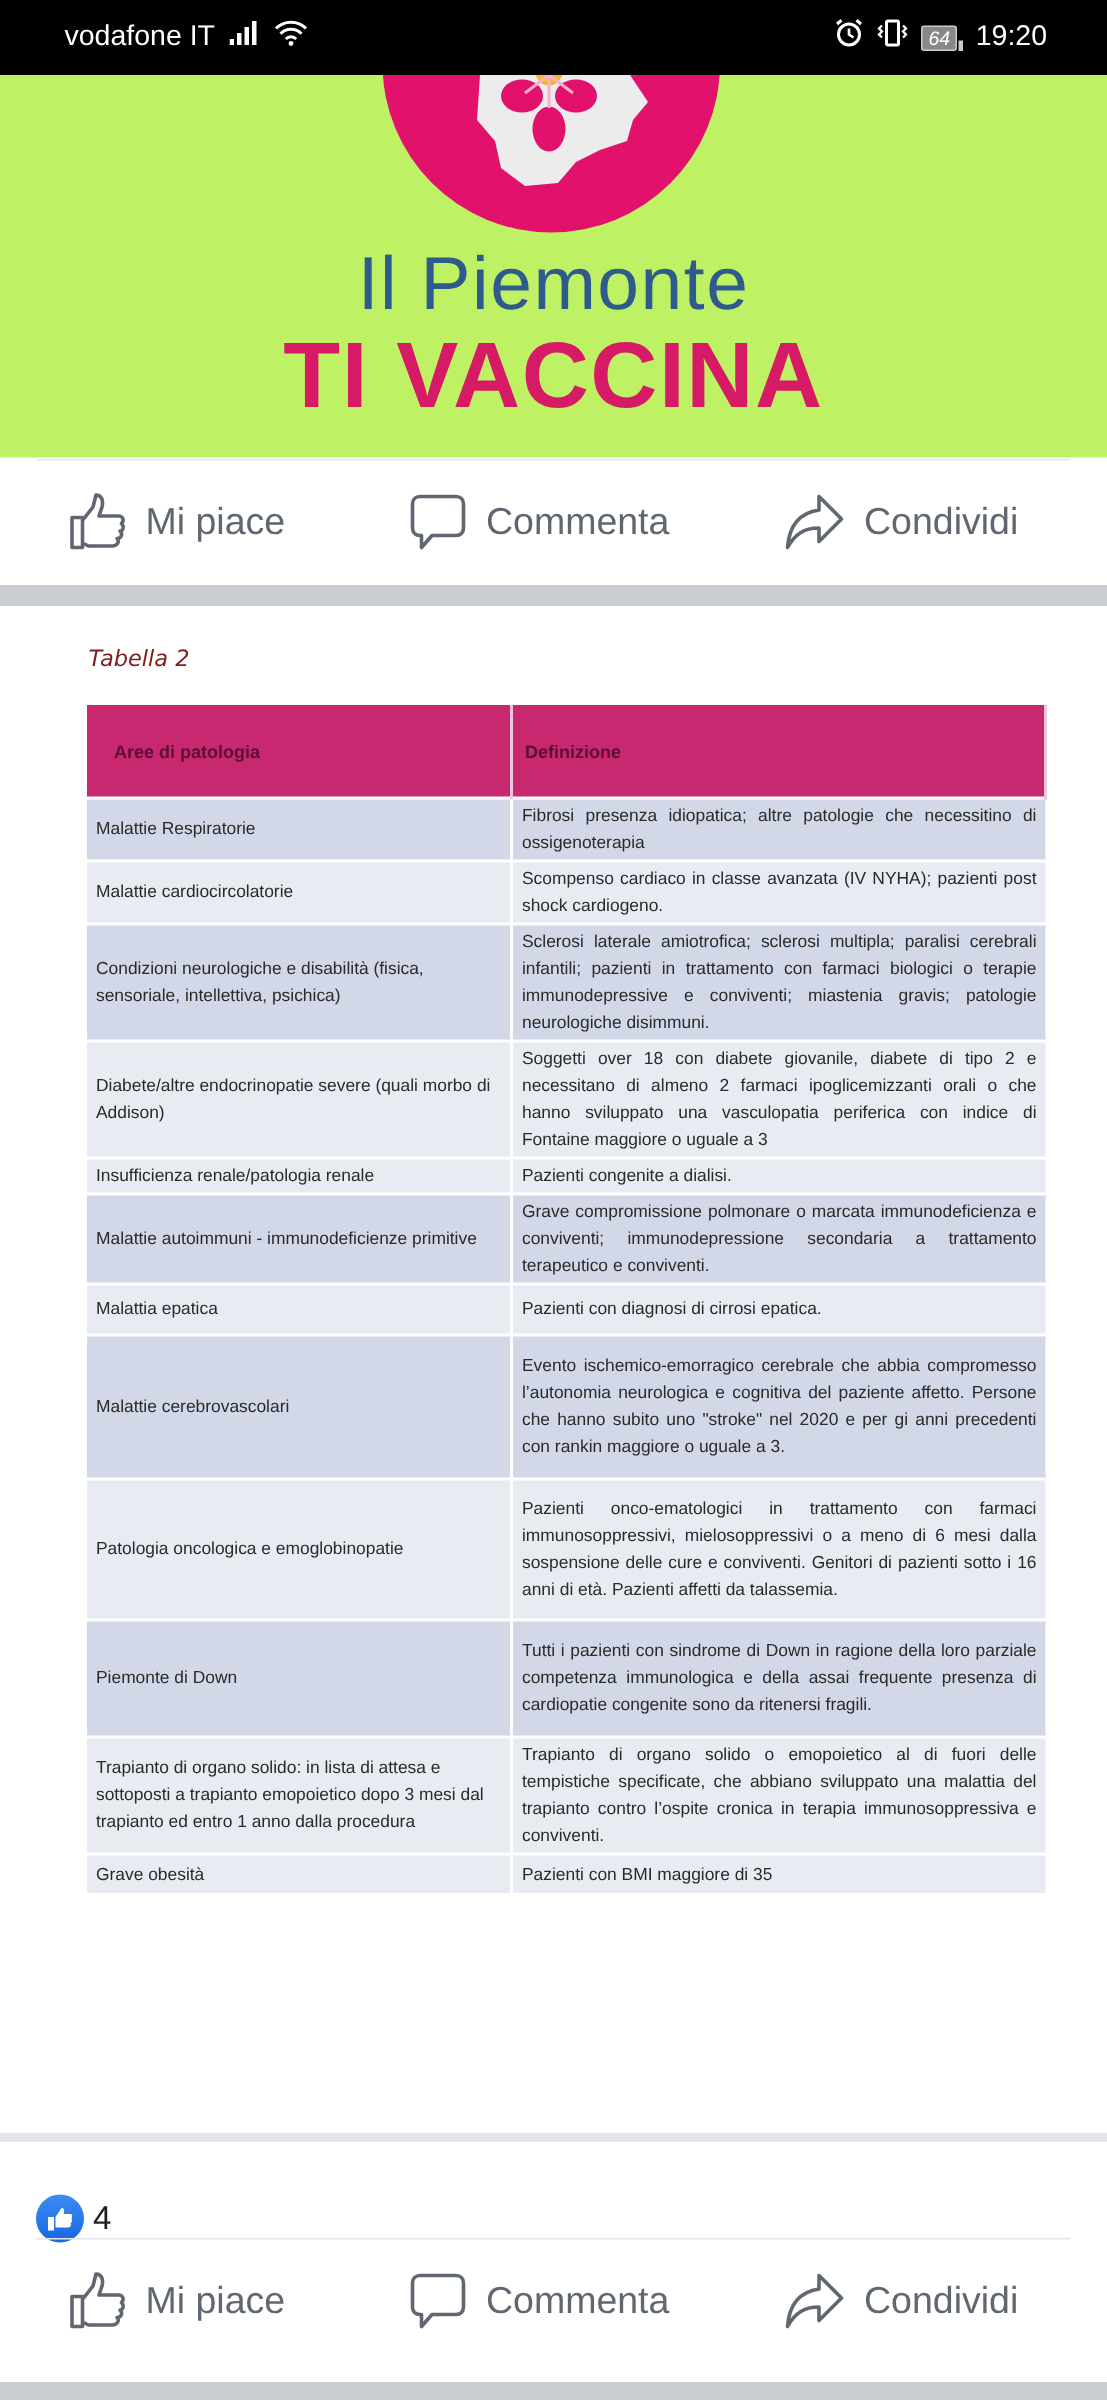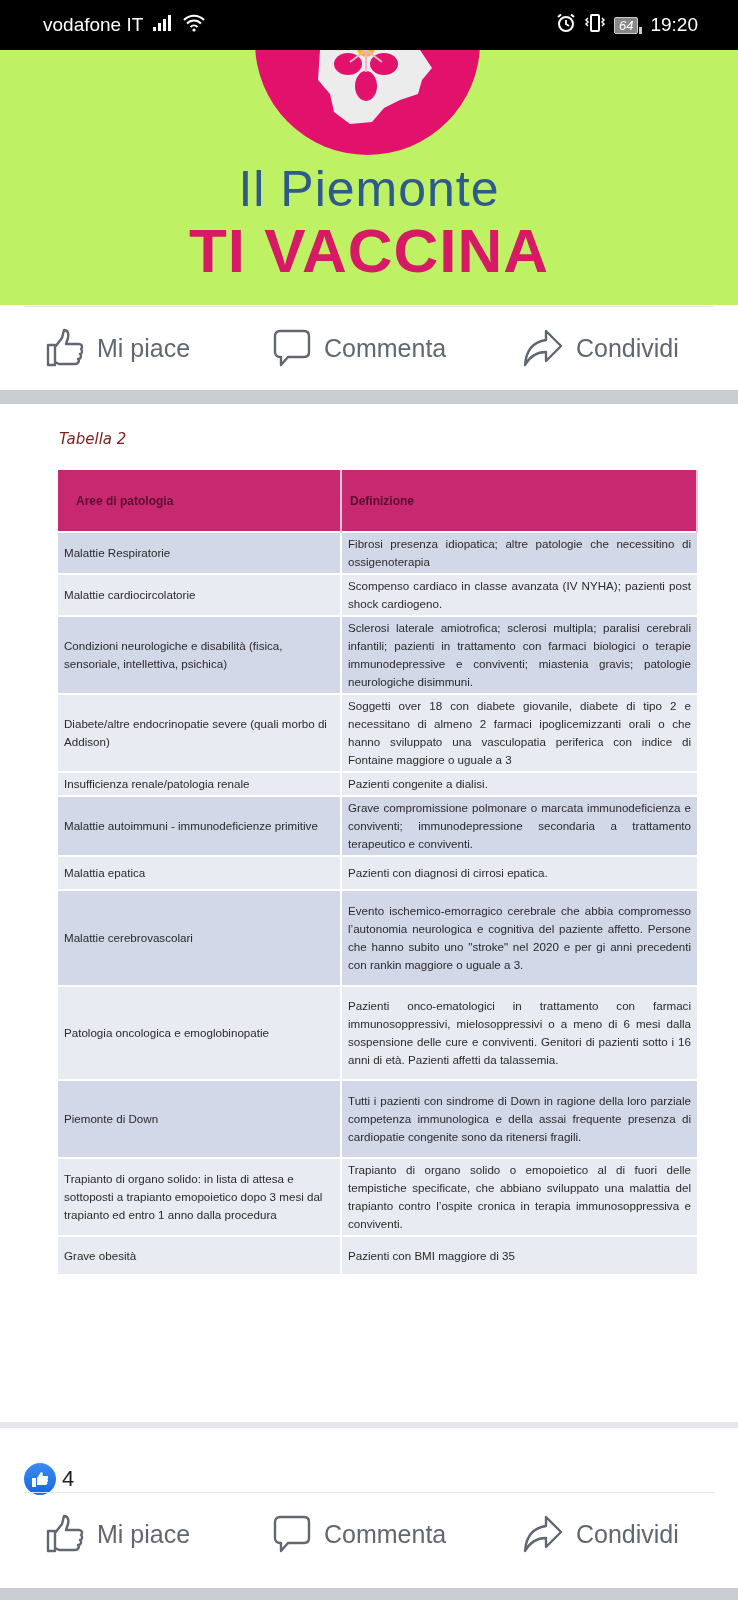--- a/index.html
+++ b/index.html
@@ -177,21 +177,21 @@
         </tr>
       <tr class="odd">
           <td class="c1" style="height:78px">Piemonte di Down</td>
           <td class="c2">Tutti i pazienti con sindrome di Down in ragione della loro parziale competenza immunologica e della assai frequente presenza di cardiopatie congenite sono da ritenersi fragili.</td>
         </tr>
       <tr class="even">
           <td class="c1" style="height:78px">Trapianto di organo solido: in lista di attesa e sottoposti a trapianto emopoietico dopo 3 mesi dal trapianto ed entro 1 anno dalla procedura</td>
           <td class="c2">Trapianto di organo solido o emopoietico al di fuori delle tempistiche specificate, che abbiano sviluppato una malattia del trapianto contro l’ospite cronica in terapia immunosoppressiva e conviventi.</td>
         </tr>
       <tr class="even">
-          <td class="c1" style="height:38px">Grave obesità</td>
+          <td class="c1" style="height:26px">Grave obesità</td>
           <td class="c2">Pazienti con BMI maggiore di 35</td>
         </tr>
     </tbody>
   </table>
 </div>
 
 <div class="sep-thick" style="top:1422px; height:6px; background:#e4e6eb;"></div>
 
 <div class="reactions">
   <span class="like-badge">

